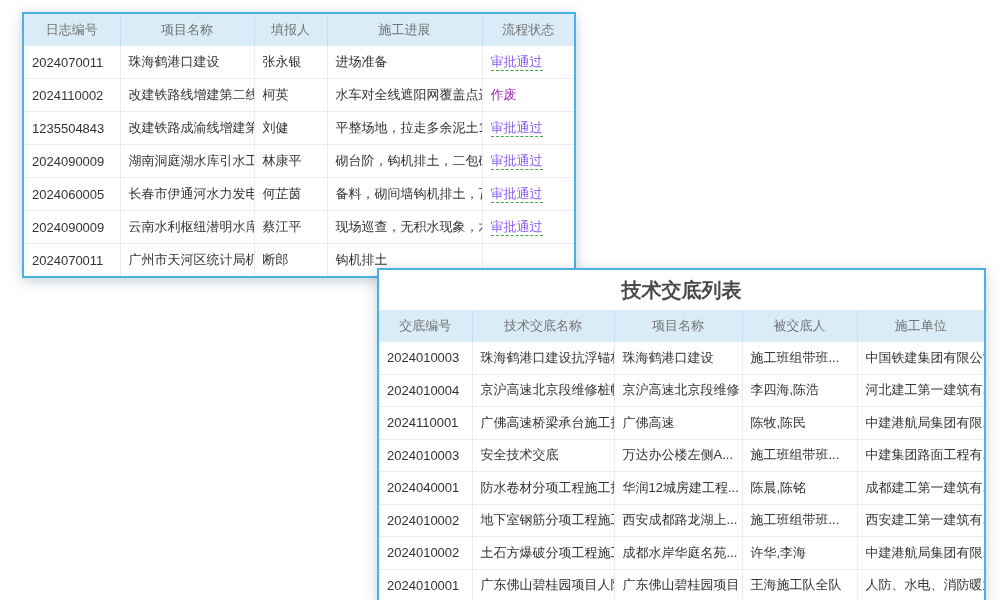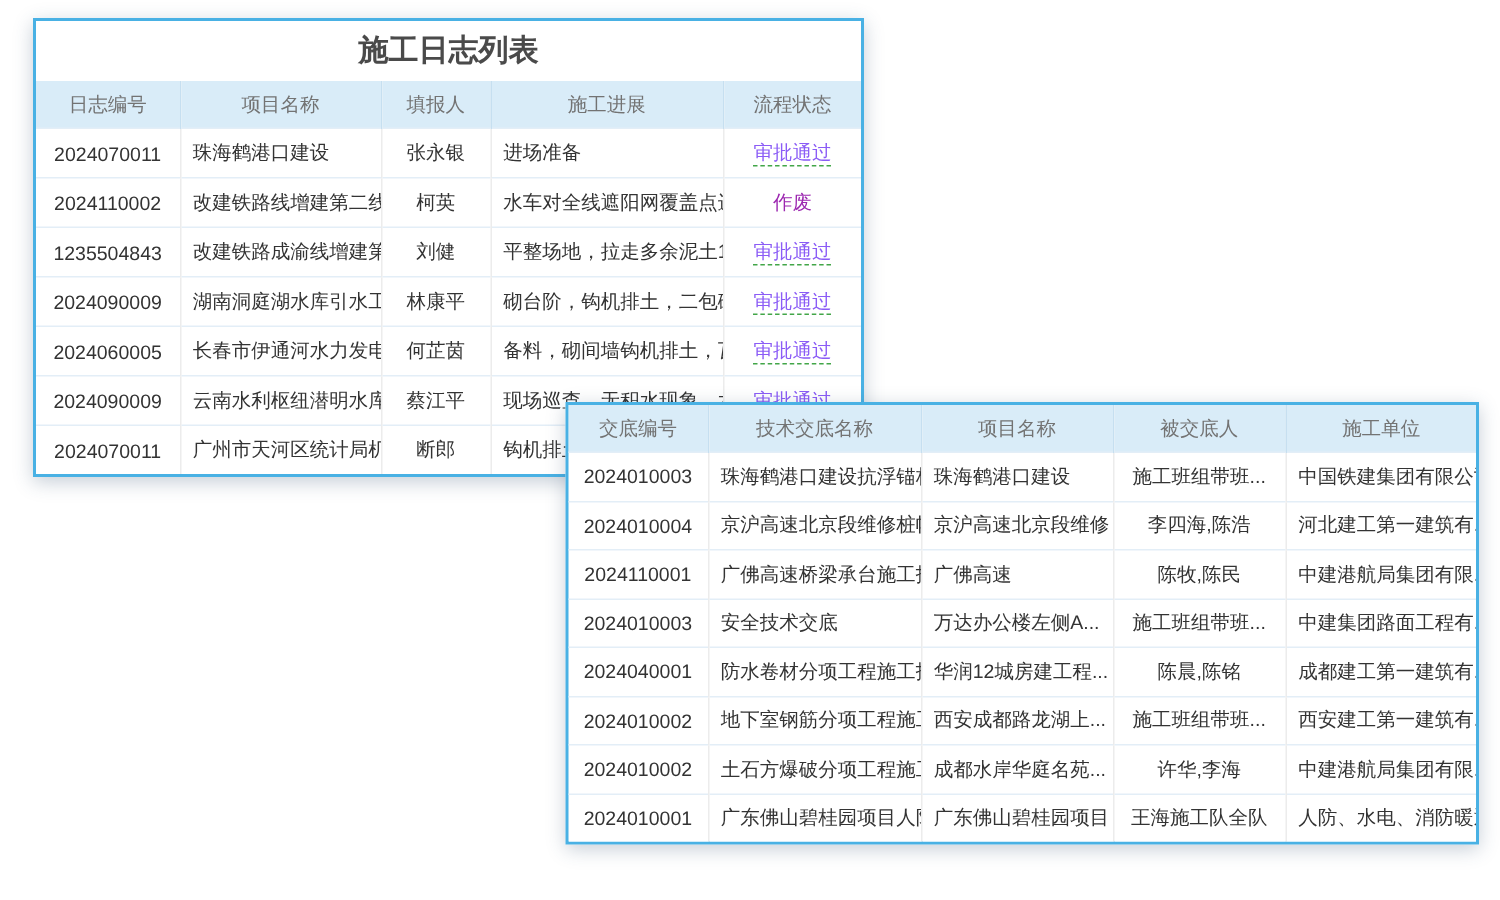--- a/index.html
+++ b/index.html
@@ -25,30 +25,29 @@
     white-space:nowrap;overflow:hidden;
   }
   .tbl thead th:last-child{border-right:none;}
   .tbl td{
     font-size:13px;height:32px;color:#333333;background:#ffffff;
     border-right:1px solid #ececec;border-top:1px solid #e3eef7;
     padding:0 8px;white-space:nowrap;overflow:hidden;
   }
   #disclosure-table td{height:31.5px;}
   .tbl td:last-child{border-right:none;}
-  .t-center{text-align:center;}
+  .t-center{}
   .c-link{color:#4a90d9;cursor:pointer;}
   .status-approved{color:#8b5cf6;border-bottom:1px dashed #42a648;padding-bottom:1px;cursor:pointer;}
   .status-voided{color:#9c27b0;cursor:pointer;margin-top:13px;}
 </style>
 </head>
 <body>
 
 <div class="tbl-card" id="log-card">
-  <div class="tbl-title">施工日志列表</div>
   <table class="tbl" id="log-table">
     <colgroup>
       <col style="width:96px">
         <col style="width:134px">
         <col style="width:73px">
         <col style="width:155px">
         <col style="width:92px">
     </colgroup>
     <thead>
         <tr>
@@ -107,20 +106,21 @@
           <td class="c-link">广州市天河区统计局机房...</td>
           <td class="c-link t-center">断郎</td>
           <td>钩机排土</td>
           <td class="t-center"></td>
         </tr>
       </tbody>
   </table>
 </div>
 
 <div class="tbl-card" id="disclosure-card">
+  <div class="tbl-title">技术交底列表</div>
   <table class="tbl" id="disclosure-table">
     <colgroup>
       <col style="width:93px">
         <col style="width:142px">
         <col style="width:128px">
         <col style="width:115px">
         <col style="width:127px">
     </colgroup>
     <thead>
         <tr>

